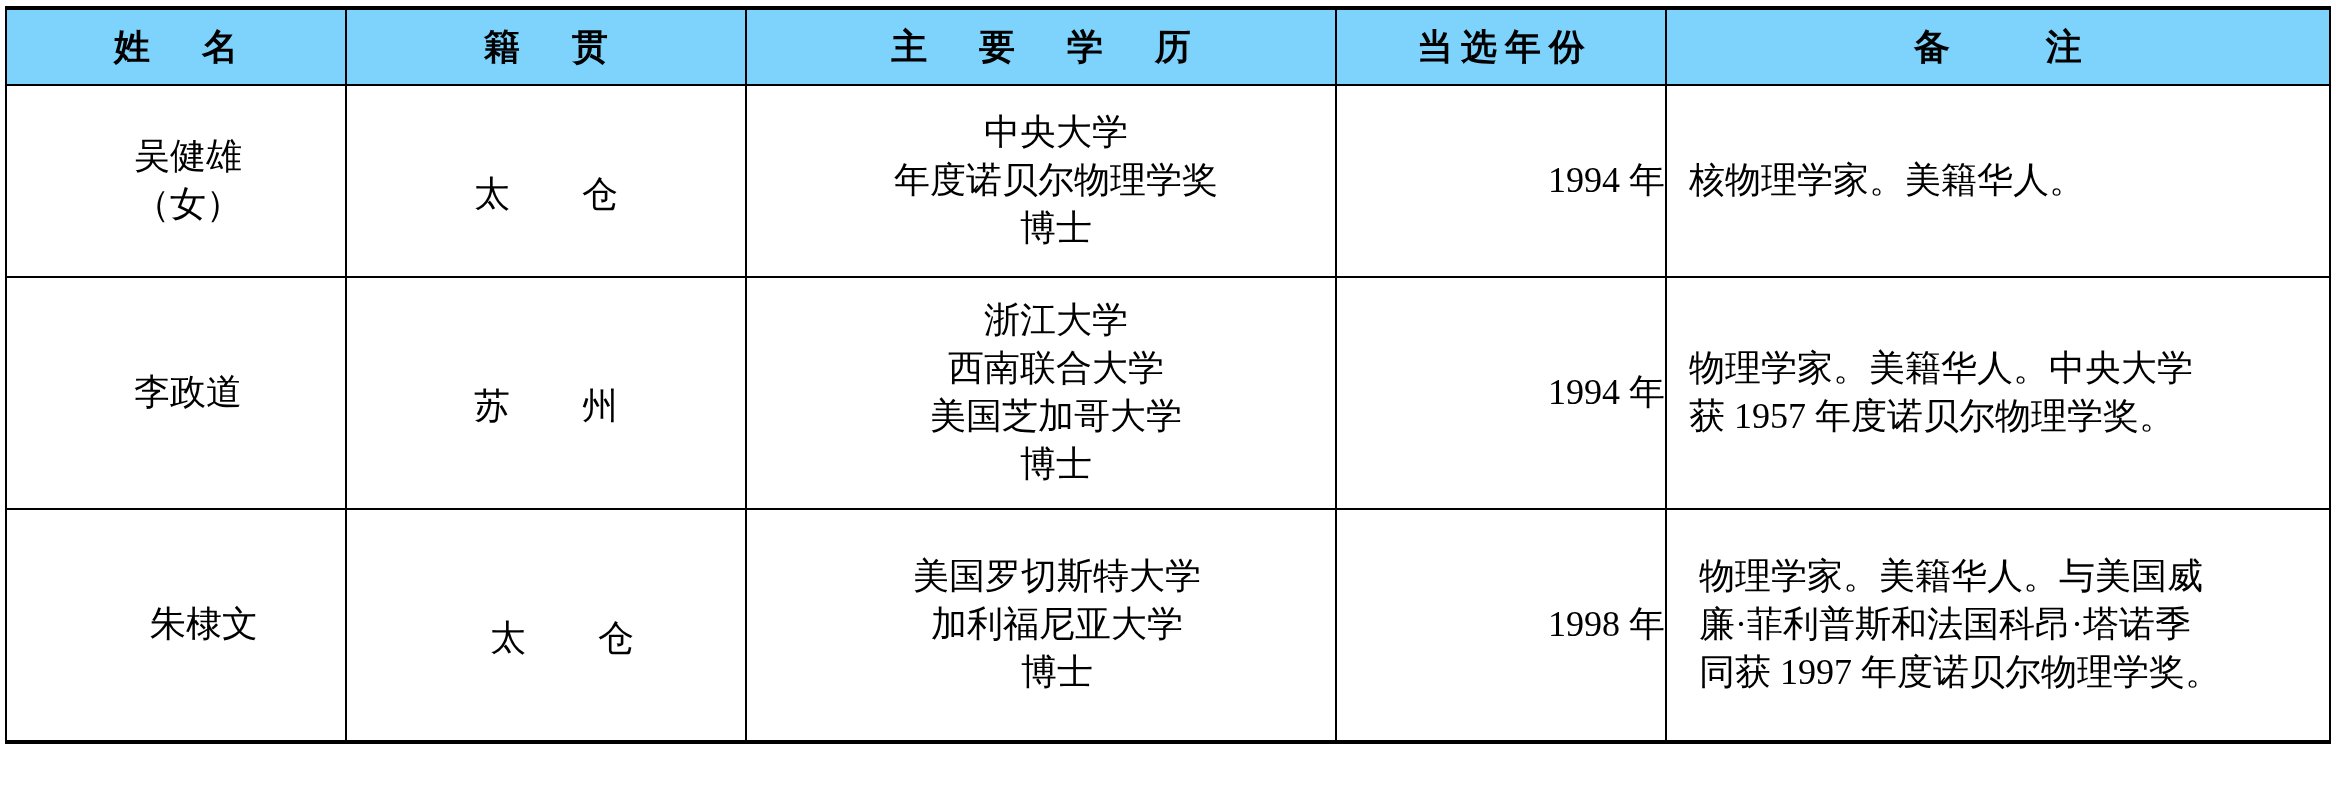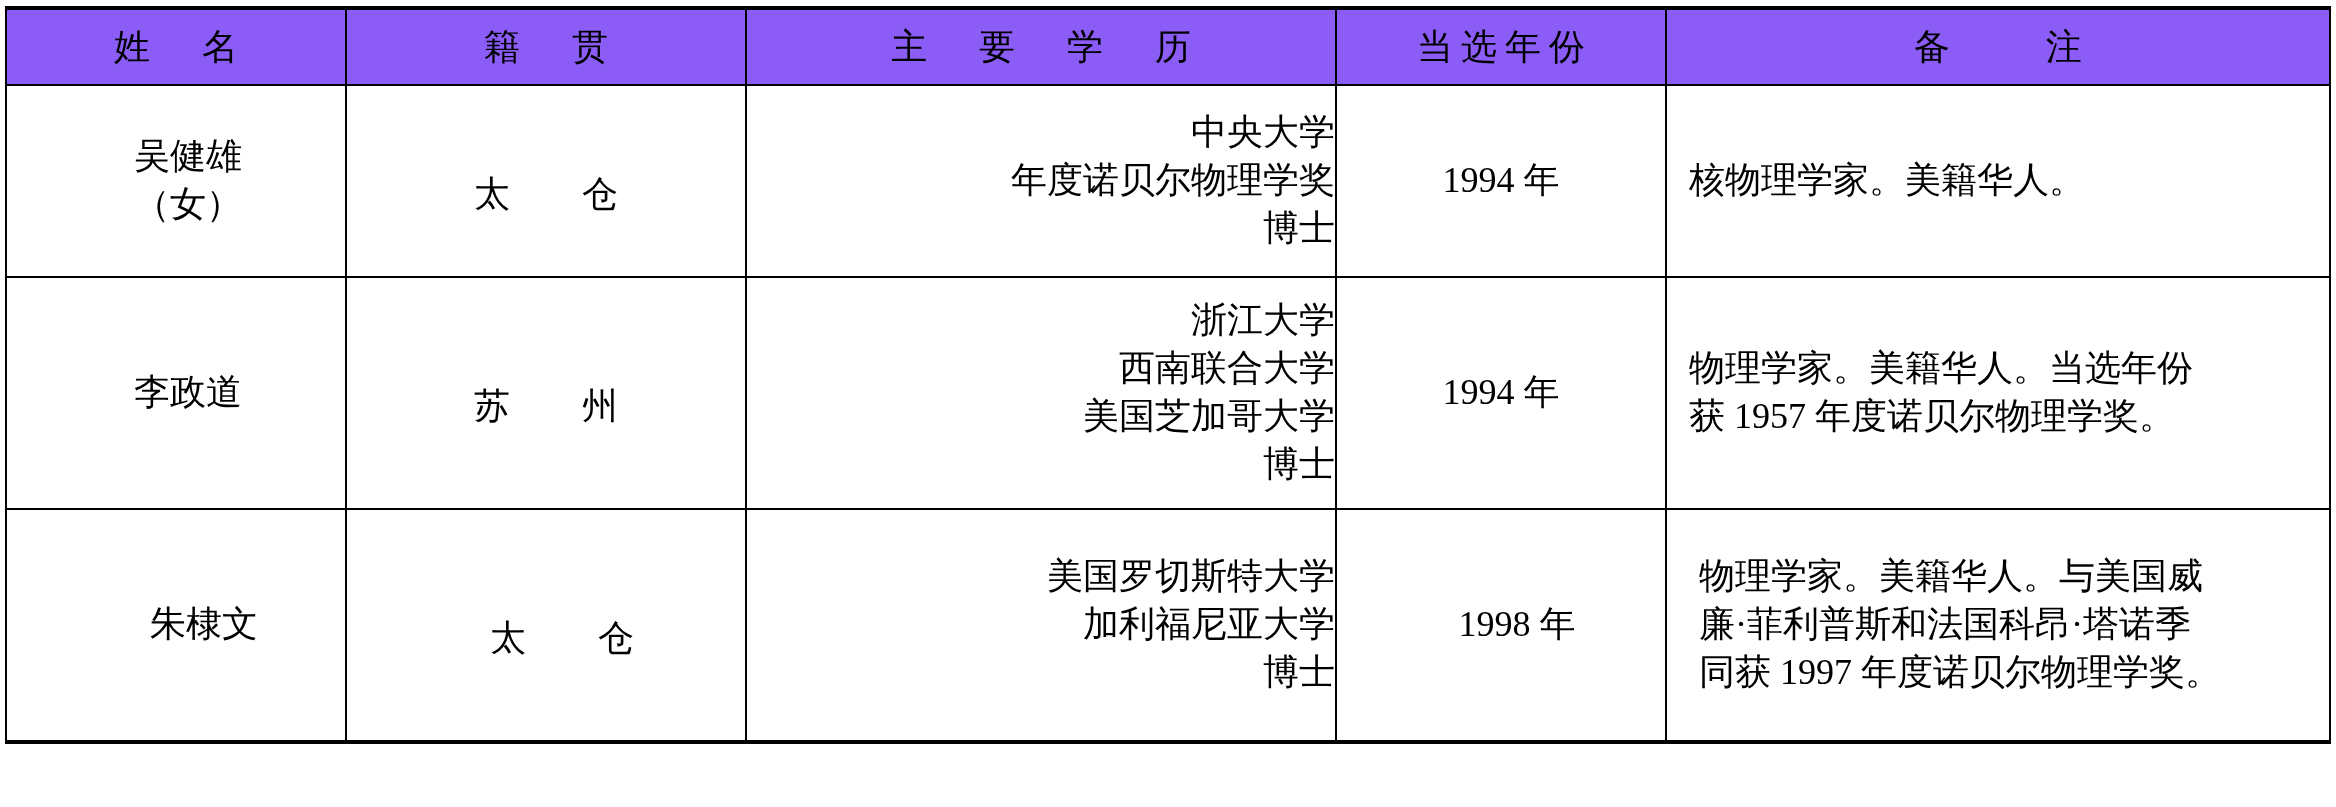--- a/index.html
+++ b/index.html
@@ -30,24 +30,24 @@
     border-left: 2px solid #000;
     border-right: 2px solid #000;
   }
   table.data-table col.c0 { width: 340px; }
   table.data-table col.c1 { width: 400px; }
   table.data-table col.c2 { width: 590px; }
   table.data-table col.c3 { width: 330px; }
   table.data-table col.c4 { width: 664px; }
 
   thead th {
-    background: #8b5cf6;
+    background: #7dd3fc;
     border-right: 2px solid #000;
     border-bottom: 2px solid #000;
-    font-weight: normal;
+    font-weight: bold;
     font-size: 36px;
     letter-spacing: 0.22em;
     text-indent: 0.22em;
     height: 74px;
     padding: 0;
     text-align: center;
     vertical-align: middle;
   }
   thead th:last-child { border-right: none; }
 
@@ -56,37 +56,37 @@
     border-bottom: 2px solid #000;
     font-size: 36px;
     padding: 0;
     vertical-align: middle;
     line-height: 1.33;
   }
   tbody tr:last-child td { border-bottom: none; }
   tbody td:last-child { border-right: none; }
 
   td.center {
-    text-align: center;
+    text-align: right;
   }
   td.name .nm {
     display: block;
     text-align: center;
     margin-left: 24px;
   }
   td.native .nt {
     display: block;
     text-align: center;
     letter-spacing: 0.5em;
     text-indent: 0.5em;
     margin-top: 28px;
   }
   td.edu {
     padding-left: 30px;
-    text-align: right;
+    text-align: center;
   }
   td.edu .line { display: block; }
   td.note {
     padding-left: 22px;
     padding-right: 20px;
     text-align: justify;
     text-align-last: left;
   }
   td.note .line { display: block; }
   .row-1 td { height: 190px; }
@@ -143,21 +143,21 @@
           <span class="nt">苏　州</span>
         </td>
         <td class="edu">
           <span class="line">浙江大学</span>
           <span class="line">西南联合大学</span>
           <span class="line">美国芝加哥大学</span>
           <span class="line">博士</span>
         </td>
         <td class="center">1994 年</td>
         <td class="note">
-          <span class="line">物理学家。美籍华人。当选年份</span>
+          <span class="line">物理学家。美籍华人。中央大学</span>
           <span class="line">获 1957 年度诺贝尔物理学奖。</span>
         </td>
       </tr>
 
       <tr class="row-3">
         <td class="name">
           <span class="nm">朱棣文</span>
         </td>
         <td class="native">
           <span class="nt">太　仓</span>

